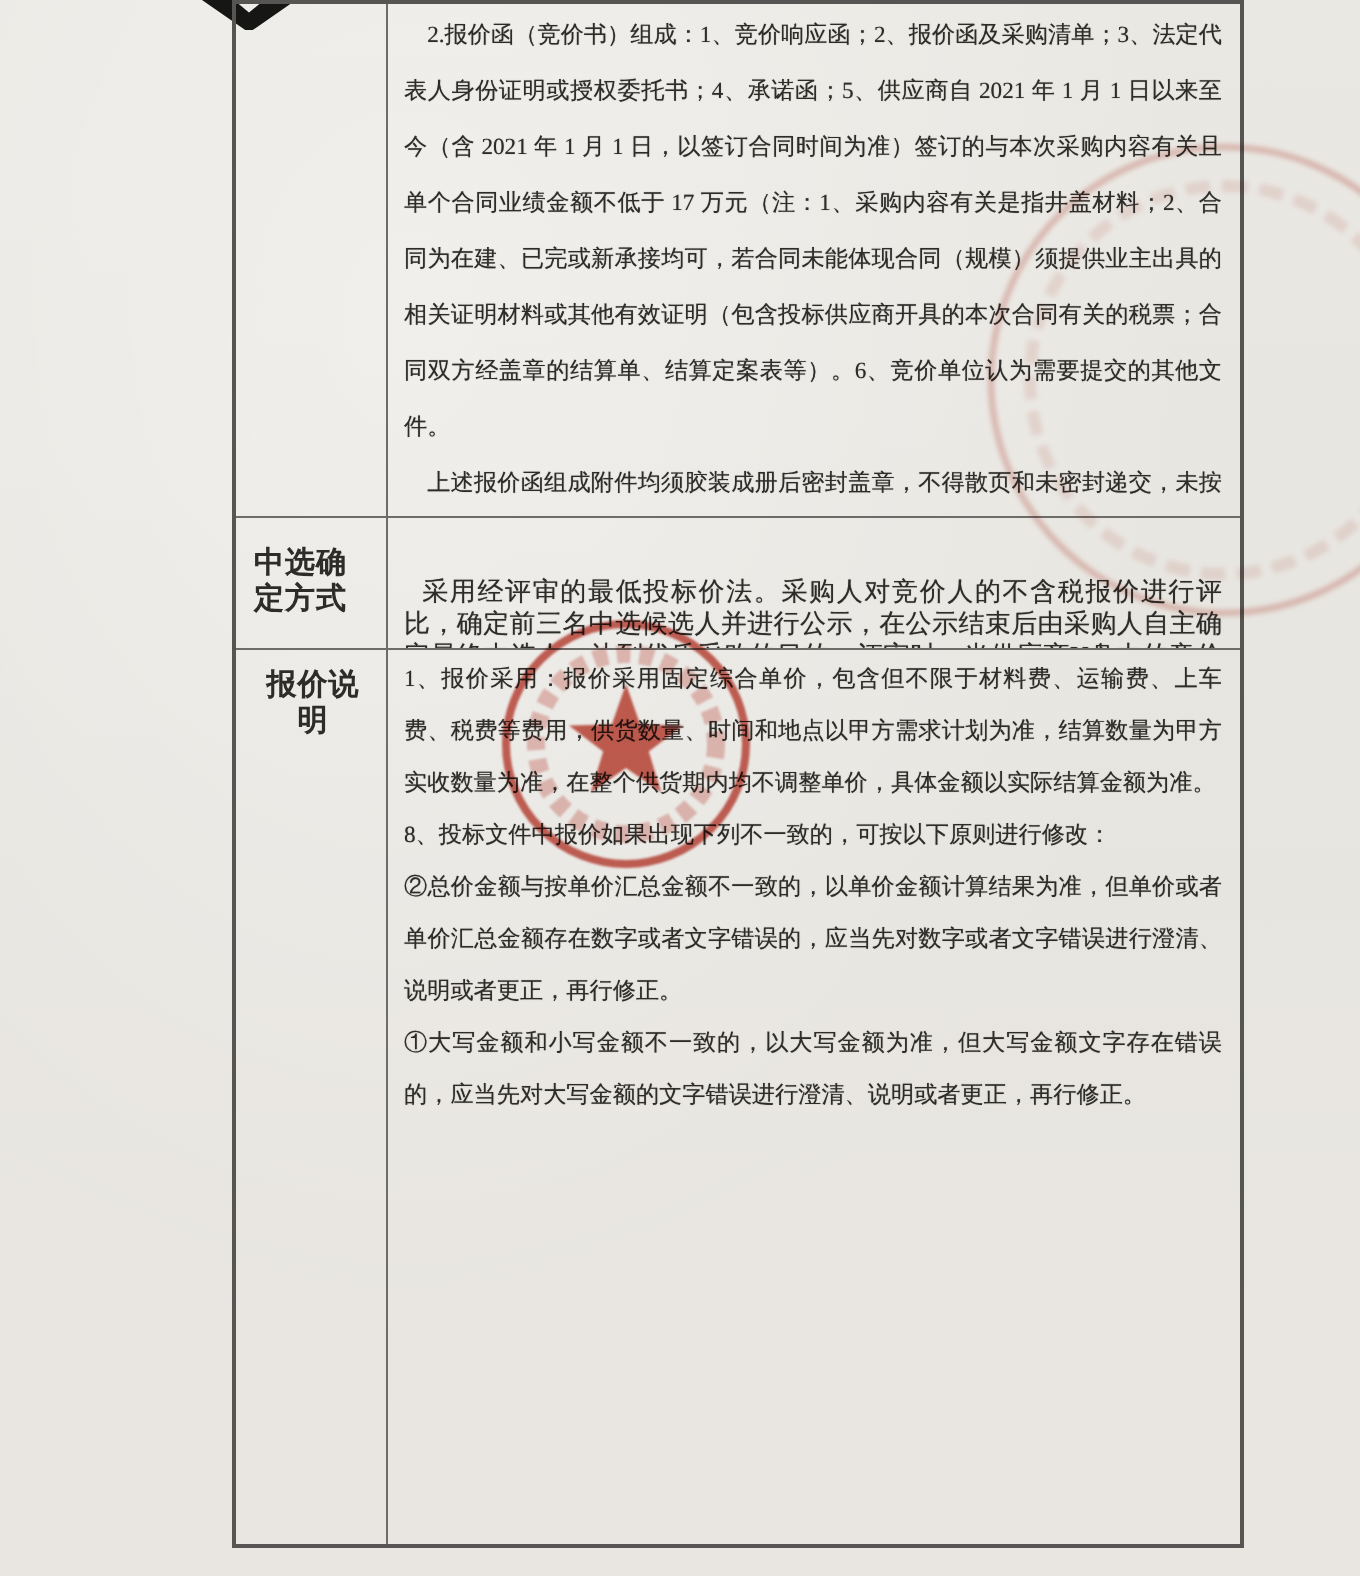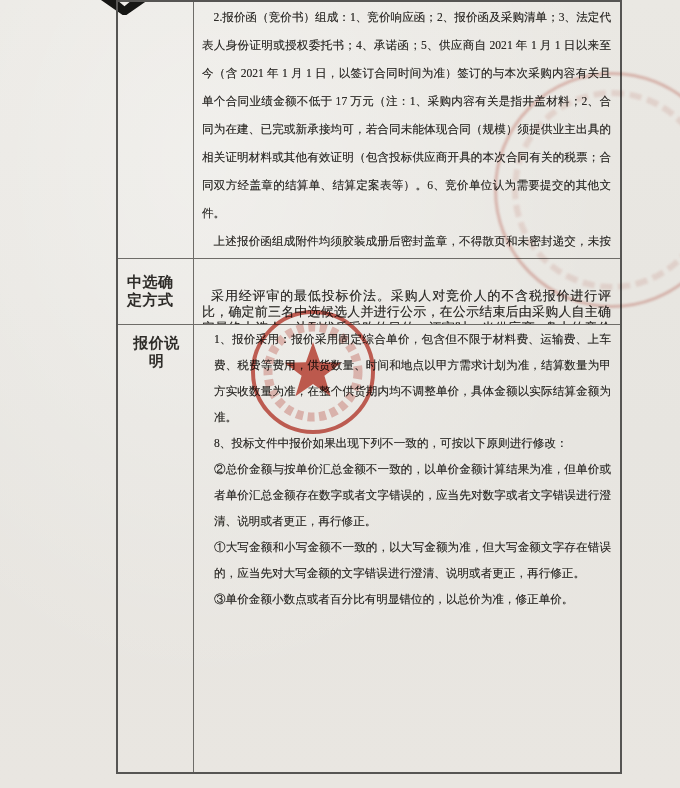--- a/index.html
+++ b/index.html
@@ -40,21 +40,21 @@
   .content-cell{padding:2px 9px 0 8px;}
   .bt{border-top:1.5px solid #6e6c68;}
   .para{
     margin:0;text-align:justify;text-justify:inter-ideograph;
     font-size:11.6px;font-weight:500;
     color:#2e2c29;
     text-shadow:0 0 .5px rgba(40,38,34,.55);
   }
   .r1 .para{line-height:28px;}
   .r2 .para{line-height:16px;font-size:13px;margin-top:27px;}
-  .r3 .para{line-height:26px;margin-left:12px;}
+  .r3 .para{line-height:26px;}
   .indent{text-indent:1em;}
   .indent-sm{text-indent:.7em;}
   
   .seal-main{
     position:absolute;left:247px;top:306px;width:132px;height:132px;
     mix-blend-mode:multiply;pointer-events:none;
     filter:blur(.4px);
   }
   
   .seal-faint{
@@ -87,21 +87,20 @@
     <div class="cell content-cell bt r2">
       <p class="para indent-sm">采用经评审的最低投标价法。采购人对竞价人的不含税报价进行评比，确定前三名中选候选人并进行公示，在公示结束后由采购人自主确定最终中选人，达到优质采购的目的。评审时，当供应商U盘内的竞价文件电子版与纸质竞价文件不一致时，按照供应商提交的纸质竞价文件进行评比。</p>
     </div>
 
     <div class="cell label-cell bt center">报价说明</div>
     <div class="cell content-cell bt r3">
       <p class="para">1、报价采用：报价采用固定综合单价，包含但不限于材料费、运输费、上车费、税费等费用，供货数量、时间和地点以甲方需求计划为准，结算数量为甲方实收数量为准，在整个供货期内均不调整单价，具体金额以实际结算金额为准。</p>
       <p class="para">8、投标文件中报价如果出现下列不一致的，可按以下原则进行修改：</p>
       <p class="para">②总价金额与按单价汇总金额不一致的，以单价金额计算结果为准，但单价或者单价汇总金额存在数字或者文字错误的，应当先对数字或者文字错误进行澄清、说明或者更正，再行修正。</p>
       <p class="para">①大写金额和小写金额不一致的，以大写金额为准，但大写金额文字存在错误的，应当先对大写金额的文字错误进行澄清、说明或者更正，再行修正。</p>
-      <p class="para">③单价金额小数点或者百分比有明显错位的，以总价为准，修正单价。</p>
     </div>
 
   </div>
 
   <svg class="seal-main" viewBox="0 0 132 132">
     <circle cx="66" cy="66" r="60" fill="none" stroke="#bf392b" stroke-width="4" opacity="0.78"></circle>
     <circle cx="66" cy="66" r="45" fill="none" stroke="#bf392b" stroke-width="9" stroke-dasharray="7 4.5" opacity="0.30"></circle>
     <path d="M66,36 L73.1,56.3 L94.5,56.7 L77.4,69.7 L83.6,90.3 L66,78 L48.4,90.3 L54.6,69.7 L37.5,56.7 L58.9,56.3 Z" fill="#bf392b" opacity="0.8"></path>
   </svg>
 

